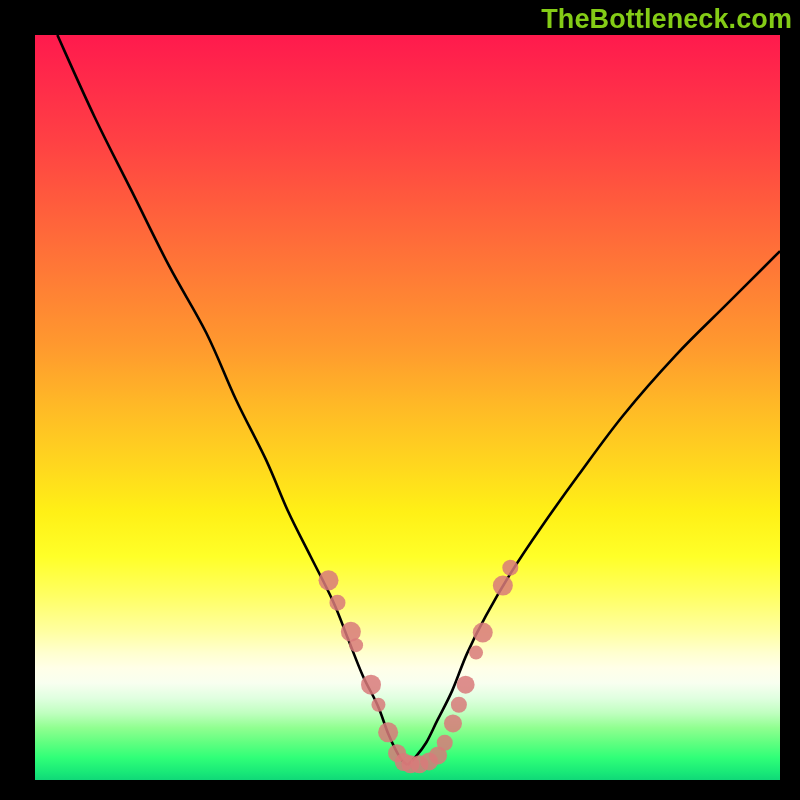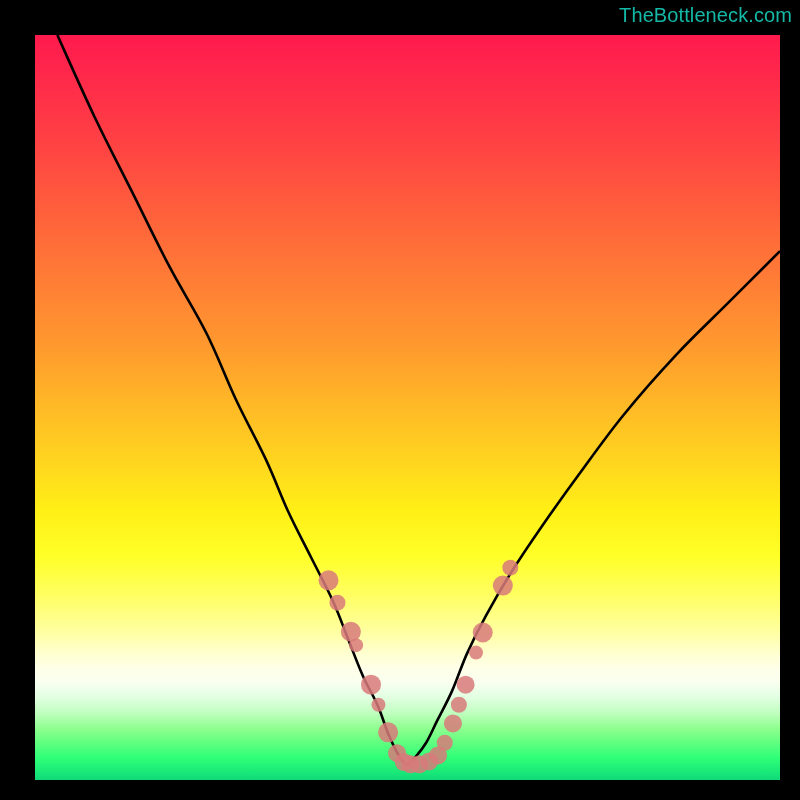--- a/index.html
+++ b/index.html
@@ -51,23 +51,23 @@
       #60ff80 95%,
       #30ff78 97%,
       #18e878 99%,
       #10d878 100%
     );
   }
   .watermark {
     position: absolute;
     top: 4px;
     right: 8px;
-    color: #14b8a6;
-    font-size: 20px;
-    font-weight: 400;
+    color: #84cc16;
+    font-size: 27px;
+    font-weight: 700;
     letter-spacing: 0.1px;
     z-index: 40;
   }
   svg.curves {
     position: absolute;
     left: 0; top: 0;
     width: 745px; height: 745px;
     z-index: 10;
   }
   .dot {

